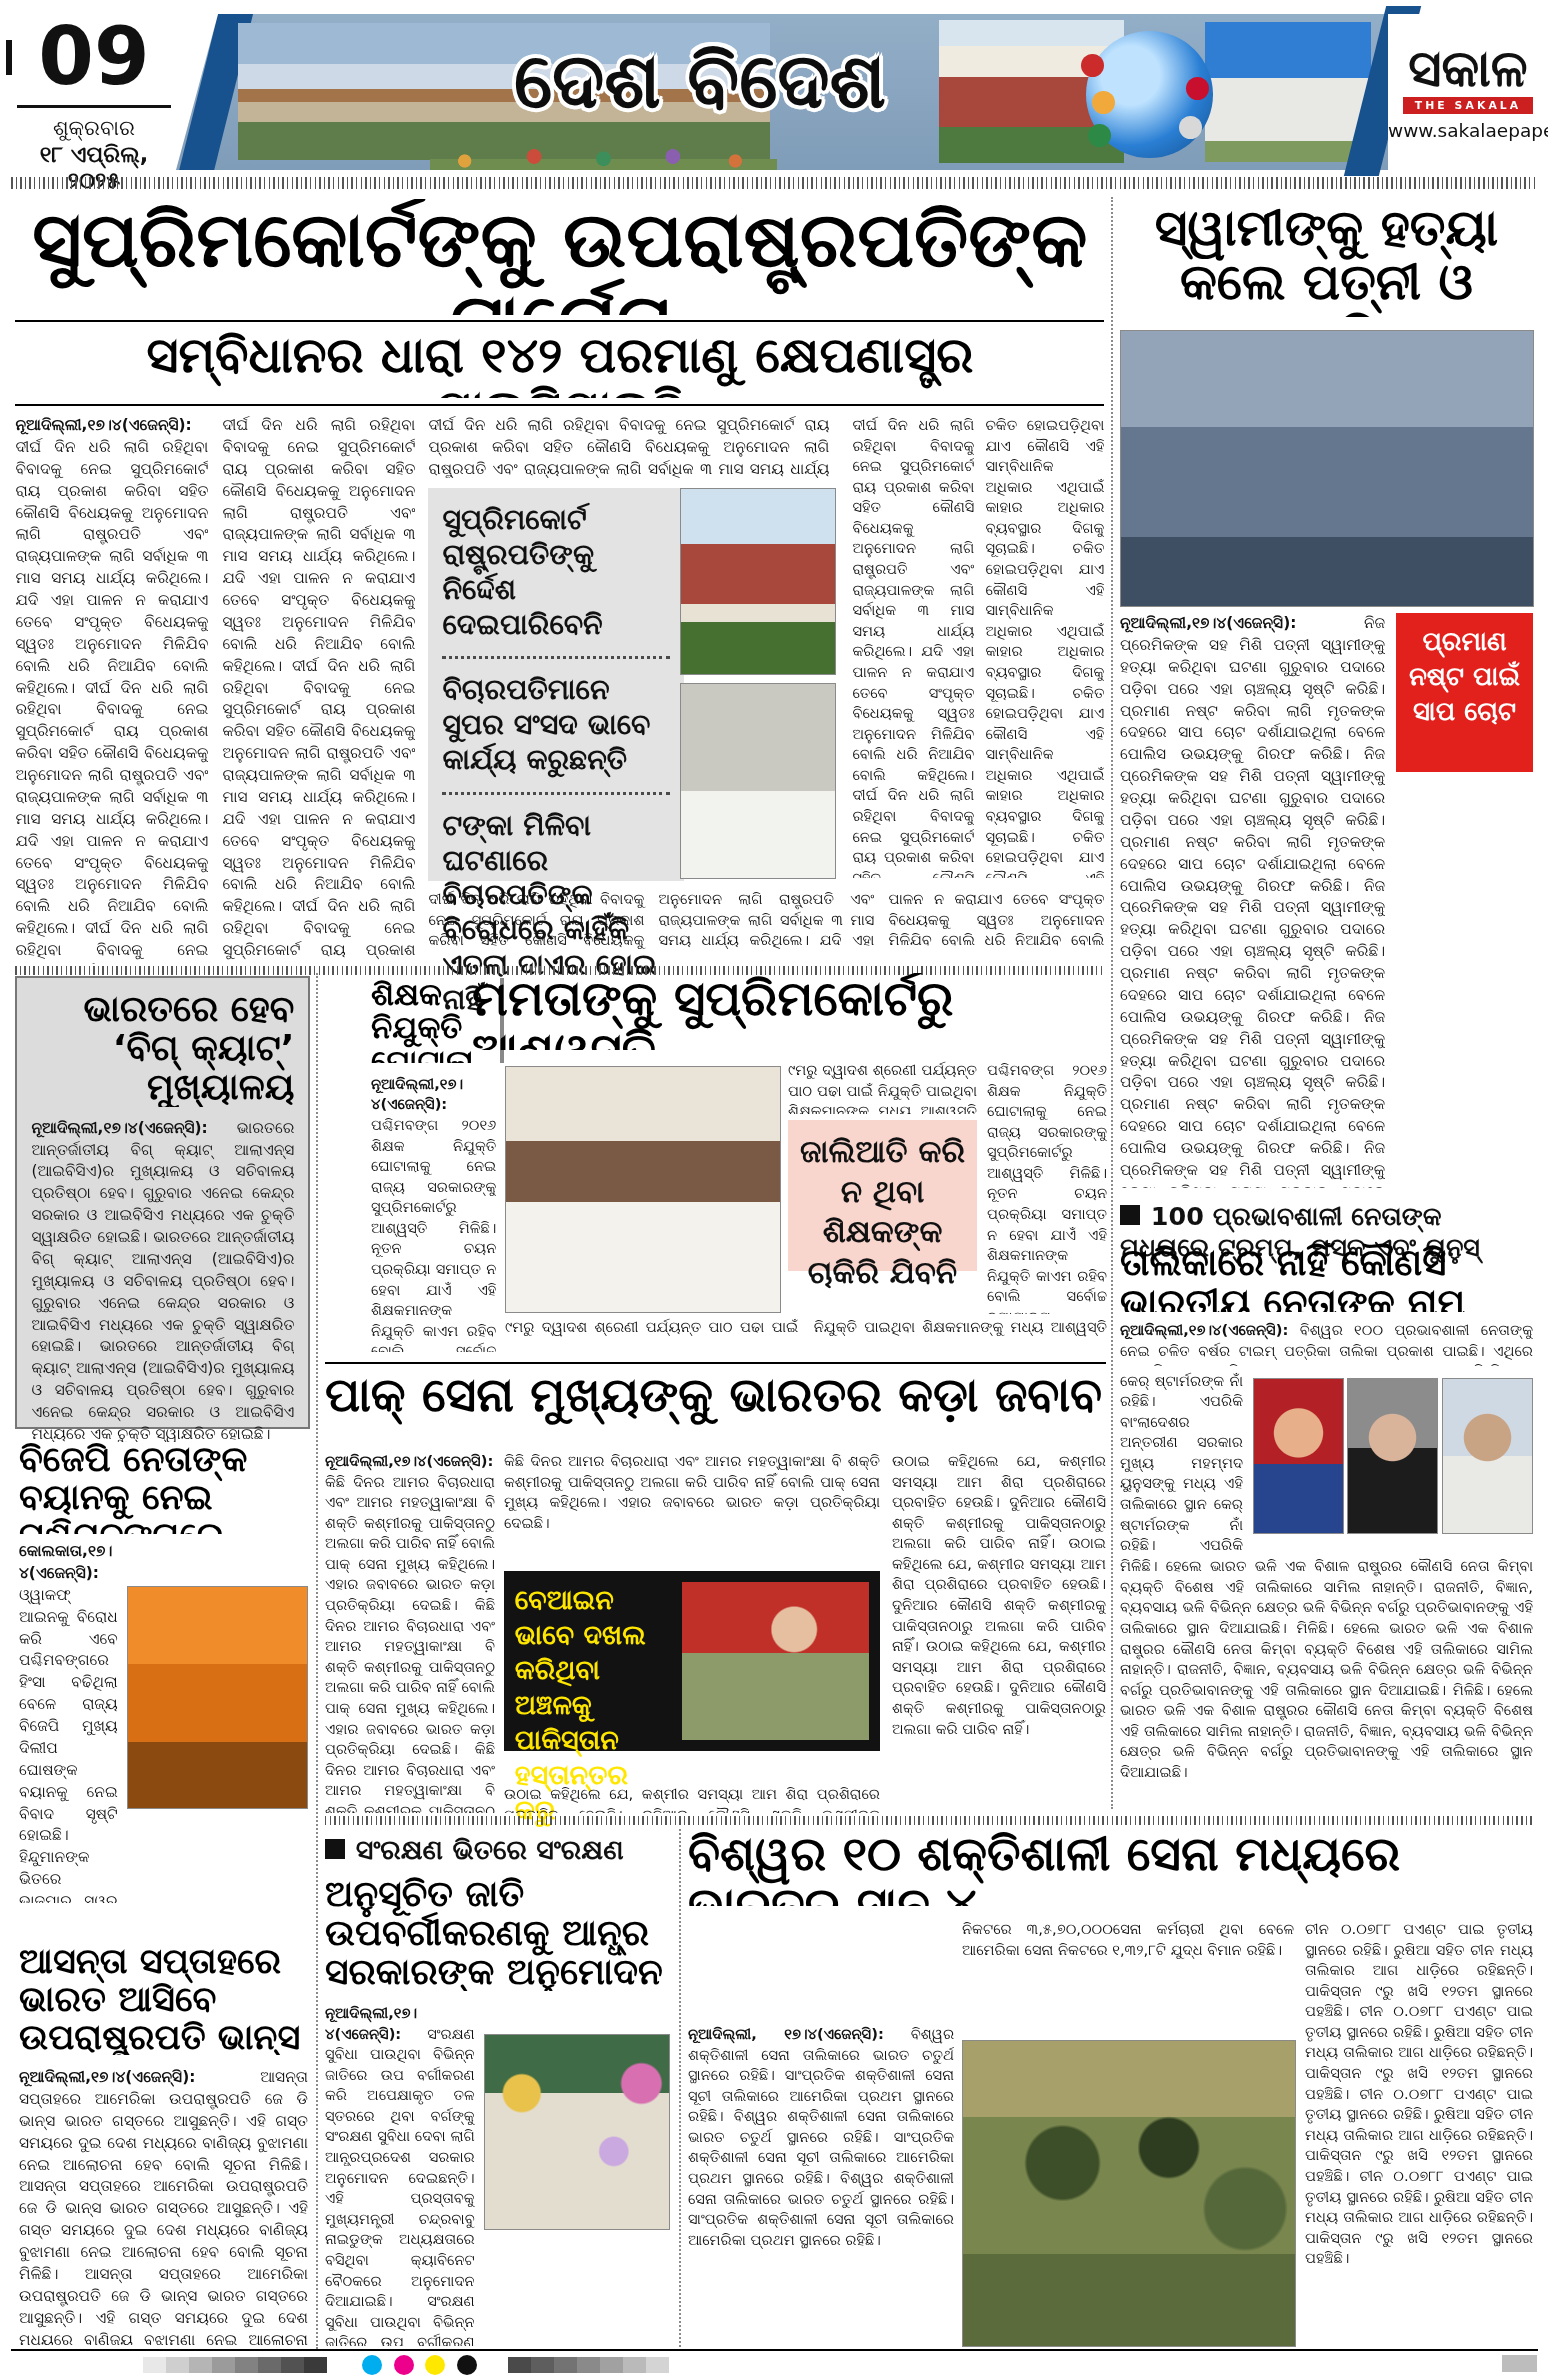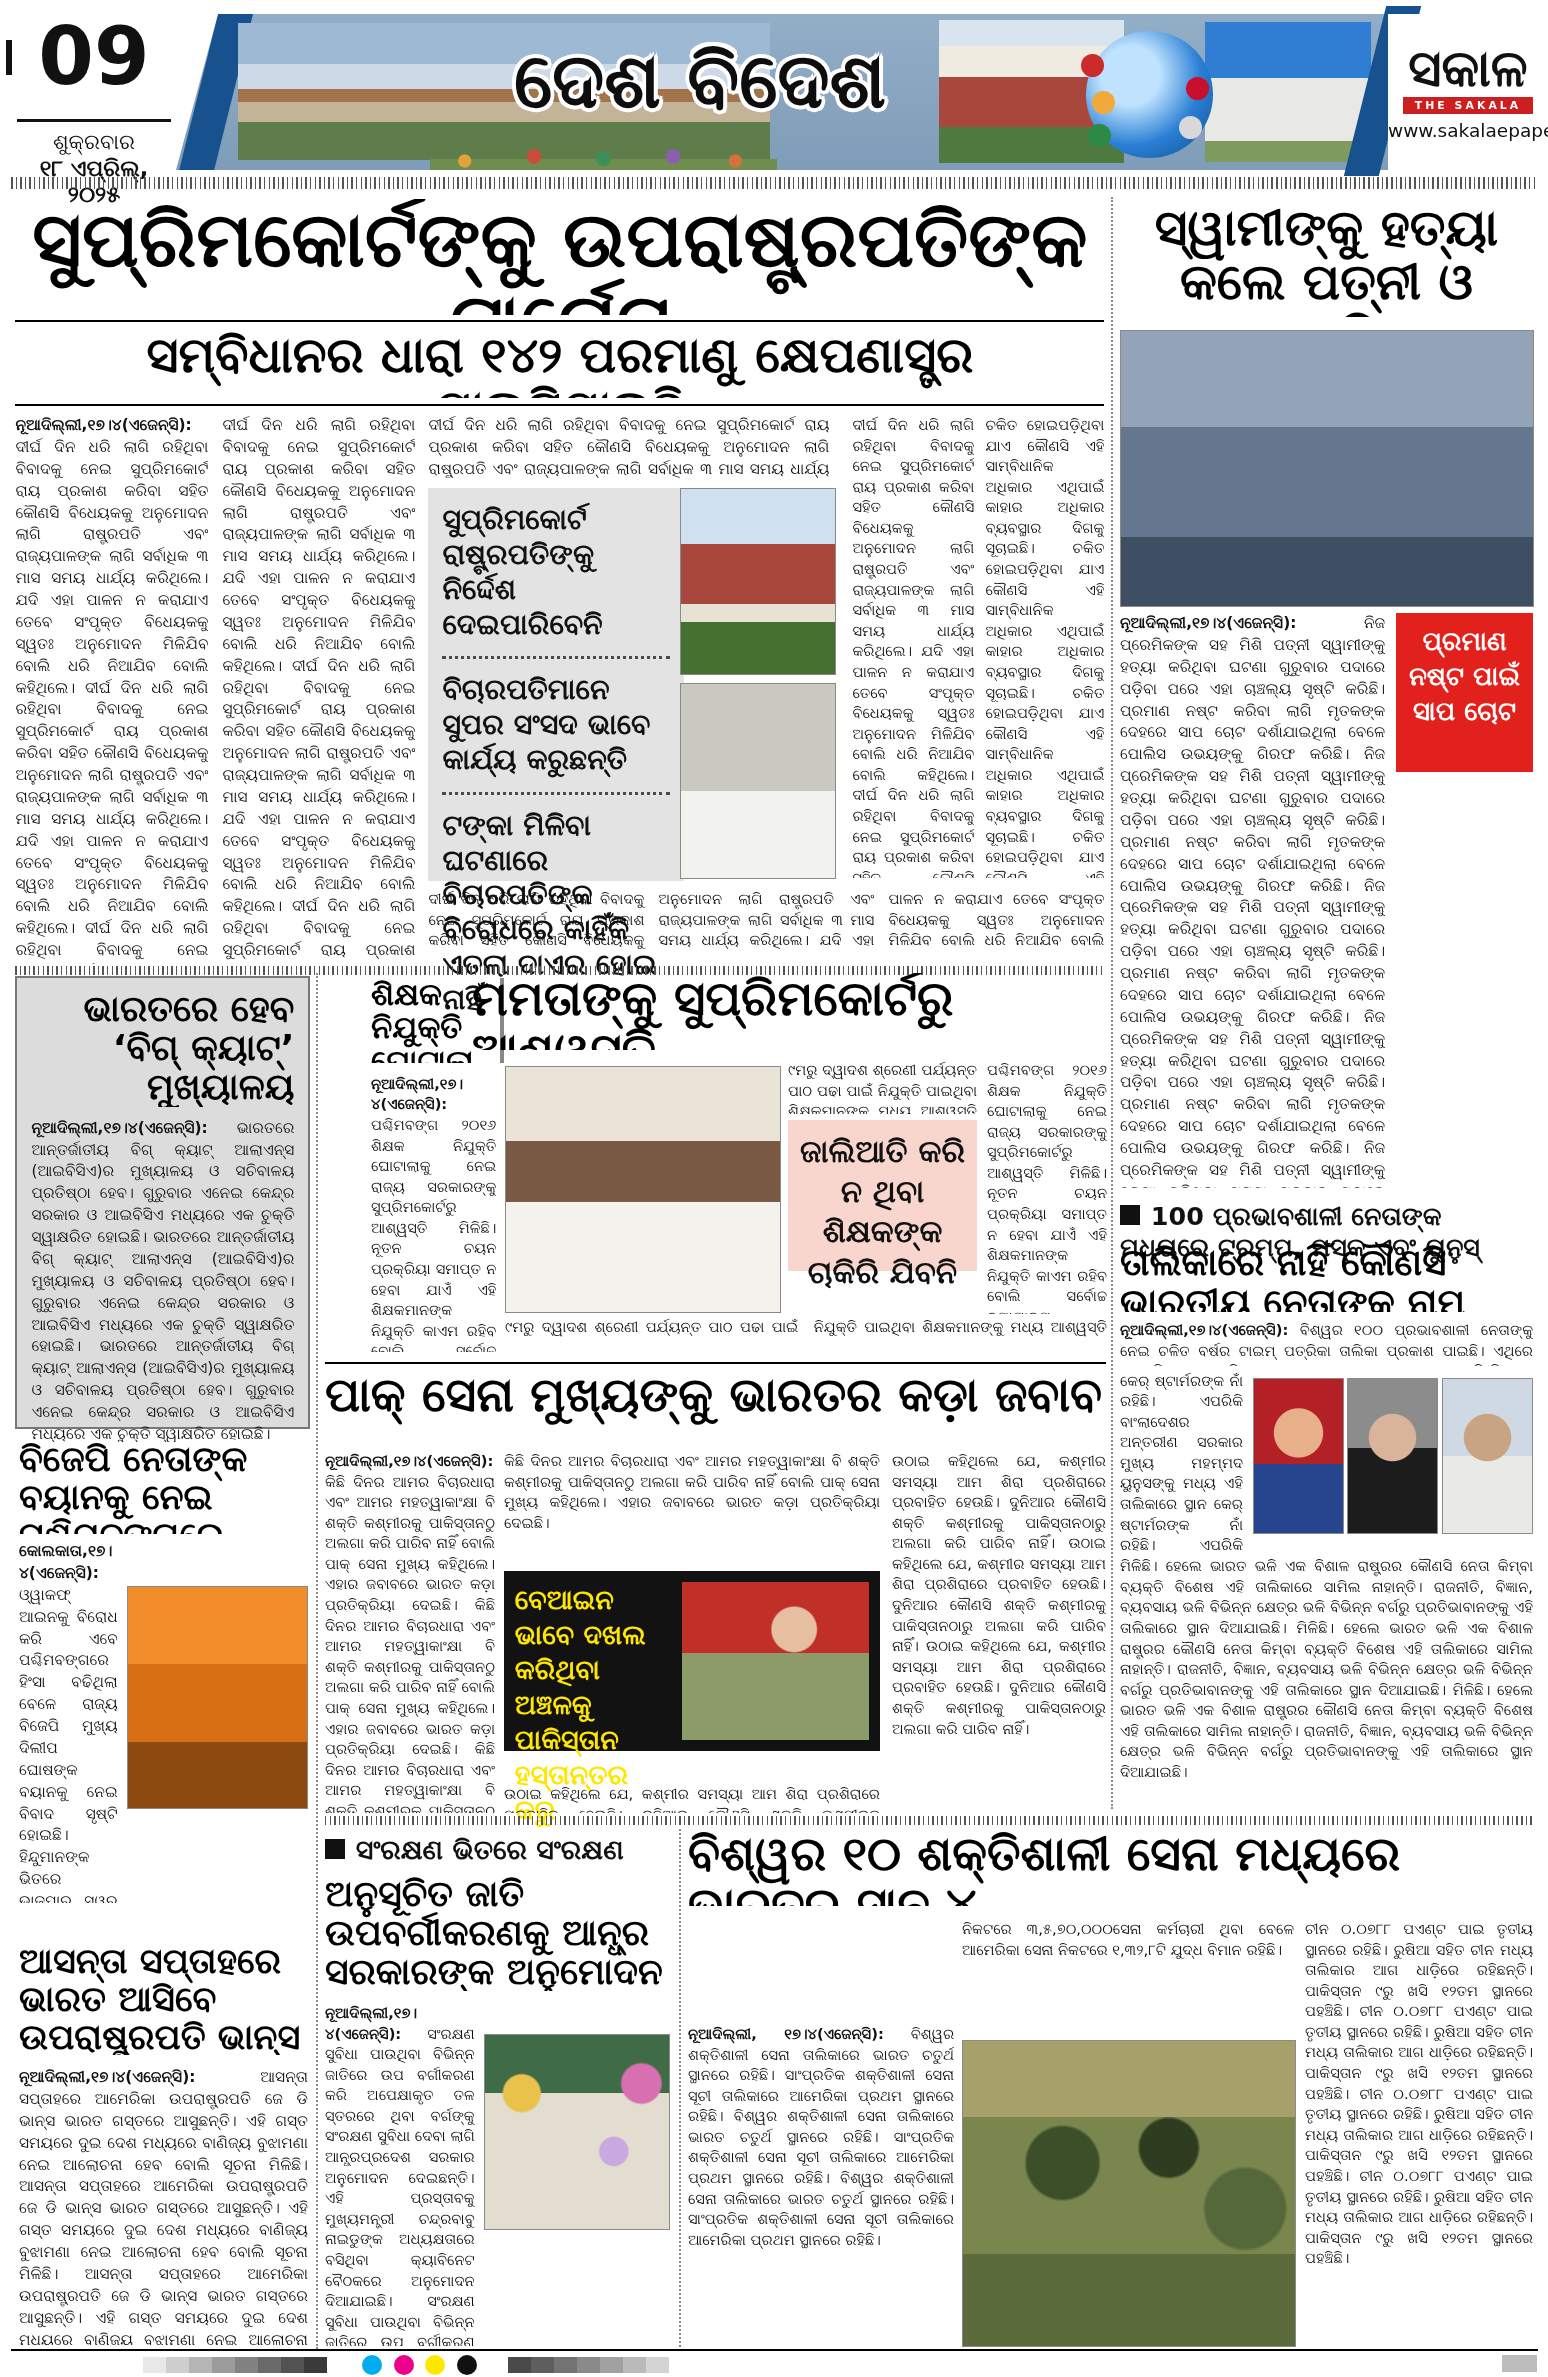--- a/index.html
+++ b/index.html
@@ -63,21 +63,21 @@
   .dot{display:inline-block;width:20px;height:20px;border-radius:50%;vertical-align:middle;margin:0 3.9px;}
 </style>
 </head>
 <body>
 
 <div id="page">
 
   <div class="abs" style="left:6.2px;top:40px;width:5.4px;height:35px;background:#111;"></div>
 
   <div class="abs" style="left:17px;top:17px;width:154px;height:150px;text-align:center;">
-    <div style="font-size:80px;font-weight:bold;line-height:1;border-bottom:3.1px solid #111;padding-bottom:22px;">09</div>
+    <div style="font-size:80px;font-weight:bold;line-height:1;border-bottom:3.1px solid #111;padding-bottom:8px;">09</div>
     <div style="font-size:21px;margin-top:7.7px;">ଶୁକ୍ରବାର</div>
     <div style="font-size:22.4px;font-weight:bold;margin-top:1.5px;">୧୮ ଏପ୍ରିଲ୍, ୨୦୨୫</div>
   </div>
 
   <div id="mast-banner" class="abs" style="left:176px;top:14px;width:1212px;height:156px;">
     <div class="photo ph-parliament abs" style="left:62px;top:9.3px;width:532px;height:137px;border:none;"></div>
     <div class="photo ph-scdome abs" style="left:763px;top:6.2px;width:185px;height:143px;border:none;"></div>
     <div id="section-title" class="abs" style="left:231px;top:21.6px;width:586px;font-size:76px;text-align:center;z-index:3;">ଦେଶ ବିଦେଶ</div>
     <div class="landmarks abs" style="left:254px;bottom:0;width:347px;height:45px;z-index:2;"></div>
     <div class="globe abs" style="left:910px;top:17px;width:127px;height:127px;z-index:3;">

